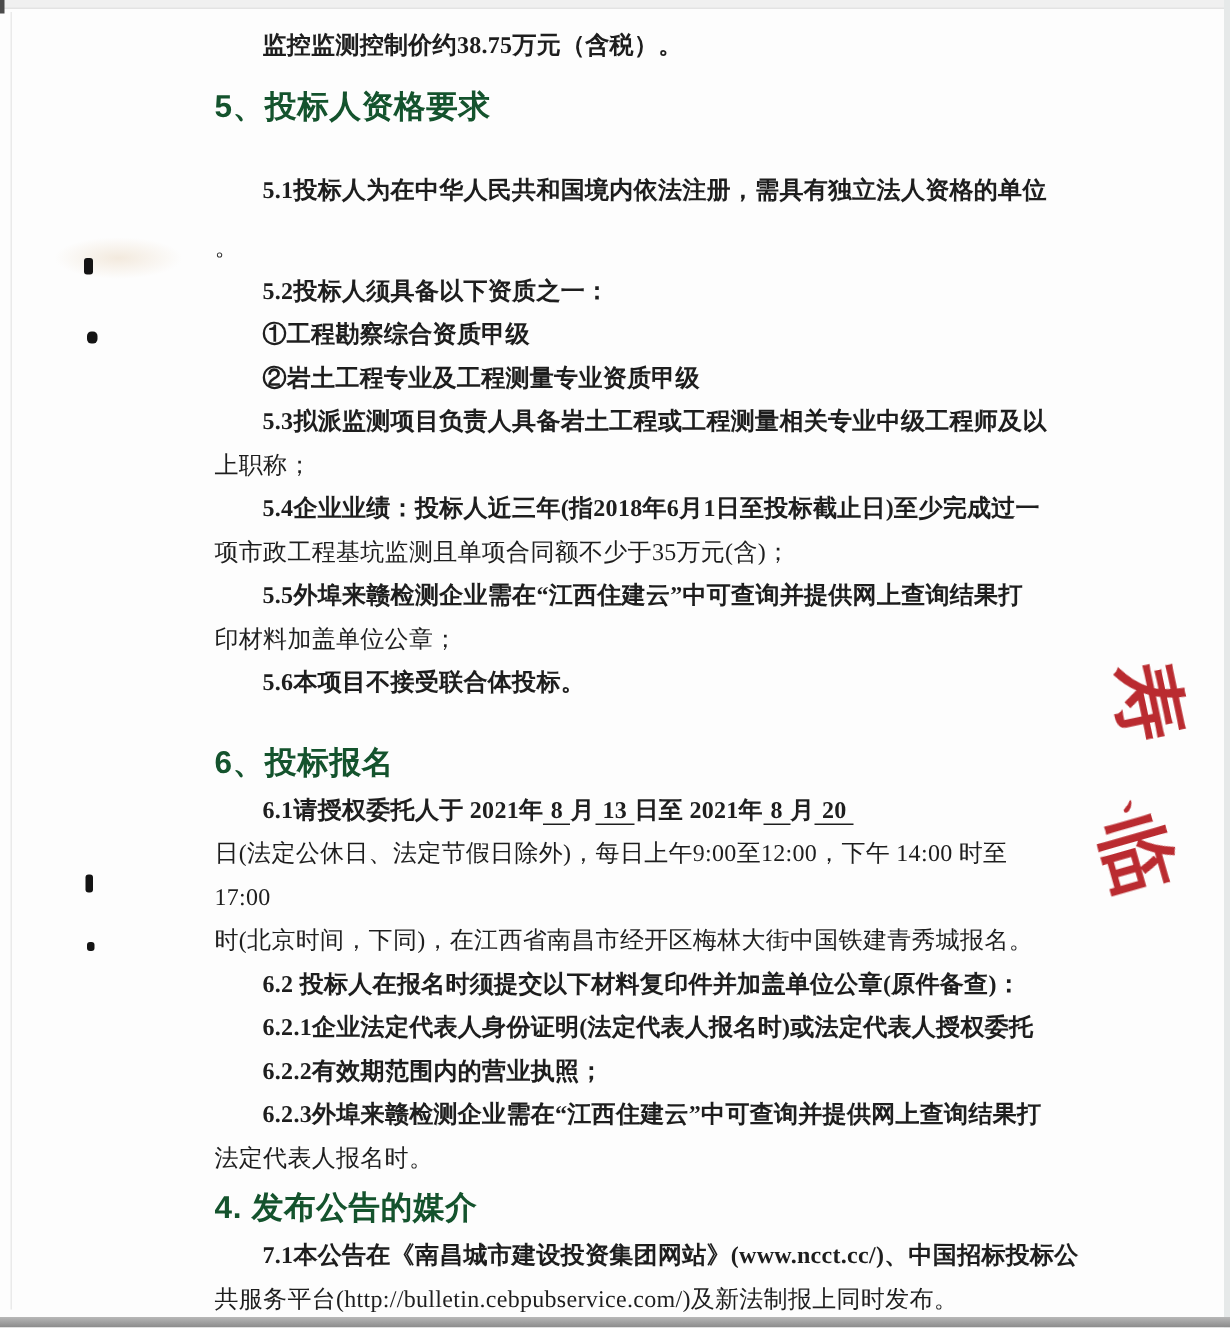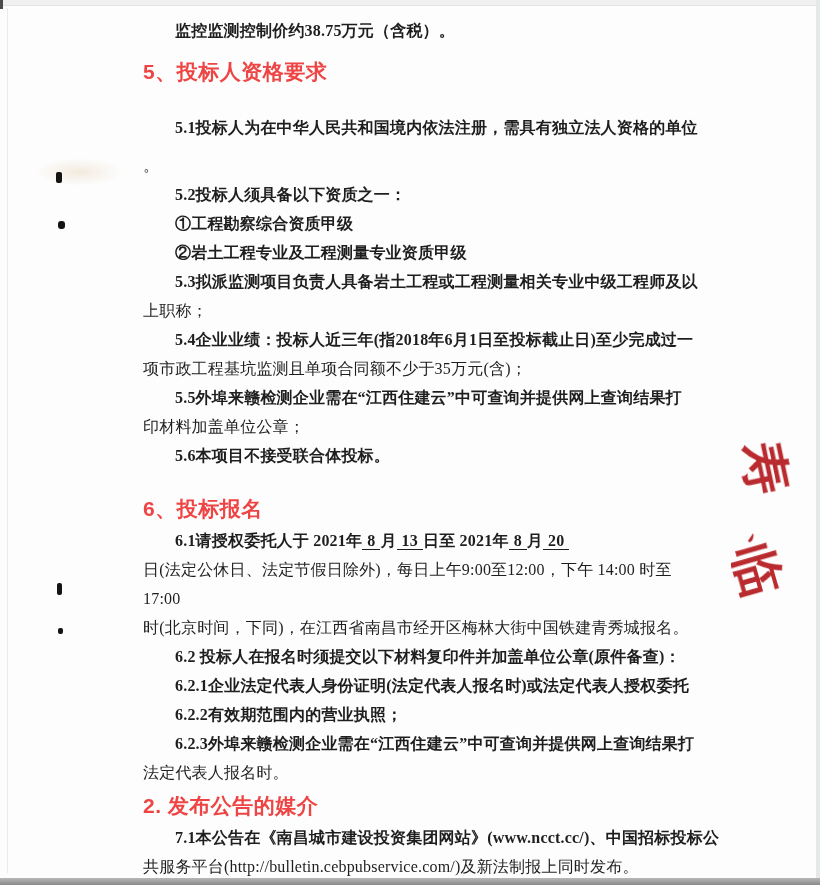--- a/index.html
+++ b/index.html
@@ -29,21 +29,21 @@
   .stamp { position:absolute; left:731px; top:436px; width:68px; height:192px; overflow:hidden; pointer-events:none; }
   .frag  { position:absolute; font-weight:700; opacity:.9; filter:blur(.3px);
            font-family:"Liberation Serif", serif; line-height:1; }
   .f0 { top:6px;   left:8px;  font-size:52px; transform:rotate(78deg); }
   .f1 { top:92px;  left:18px; font-size:30px; transform:rotate(70deg); }
   .f2 { top:108px; left:0px;  font-size:52px; transform:rotate(74deg); }
   
   .content { position:absolute; top:0; left:143px; width:565px; }
   .line { height:29px; line-height:29px; font-size:16px; white-space:nowrap; letter-spacing:.2px; }
   .ind  { padding-left:32px;font-weight:bold; }
-  .h    { height:34px; line-height:34px; font-size:21px; font-weight:700; color:#ef4444;
+  .h    { height:34px; line-height:34px; font-size:21px; font-weight:700; color:#14532d;
           font-family:"Liberation Sans","DejaVu Sans",sans-serif; letter-spacing:.5px; }
   .u    { border-bottom:1.5px solid #1e1e1e; padding:0 5px; }
 </style>
 </head>
 <body>
 
 <div class="top-strip"></div>
 <div class="corner-mark"></div>
 <div class="left-line"></div>
 <div class="right-strip"></div>
@@ -86,18 +86,18 @@
   </div>
   <div class="line">日(法定公休日、法定节假日除外)，每日上午9:00至12:00，下午 14:00 时至</div>
   <div class="line">17:00</div>
   <div class="line">时(北京时间，下同)，在江西省南昌市经开区梅林大街中国铁建青秀城报名。</div>
   <div class="line ind">6.2 投标人在报名时须提交以下材料复印件并加盖单位公章(原件备查)：</div>
   <div class="line ind">6.2.1企业法定代表人身份证明(法定代表人报名时)或法定代表人授权委托</div>
   <div class="line ind">6.2.2有效期范围内的营业执照；</div>
   <div class="line ind">6.2.3外埠来赣检测企业需在“江西住建云”中可查询并提供网上查询结果打</div>
   <div class="line">法定代表人报名时。</div>
 
-  <div class="h" style="margin-top:2px">2. 发布公告的媒介</div>
+  <div class="h" style="margin-top:2px">4. 发布公告的媒介</div>
 
   <div class="line ind">7.1本公告在《南昌城市建设投资集团网站》(www.ncct.cc/)、中国招标投标公</div>
   <div class="line">共服务平台(http://bulletin.cebpubservice.com/)及新法制报上同时发布。</div>
 
 </div>
 
 </body></html>

